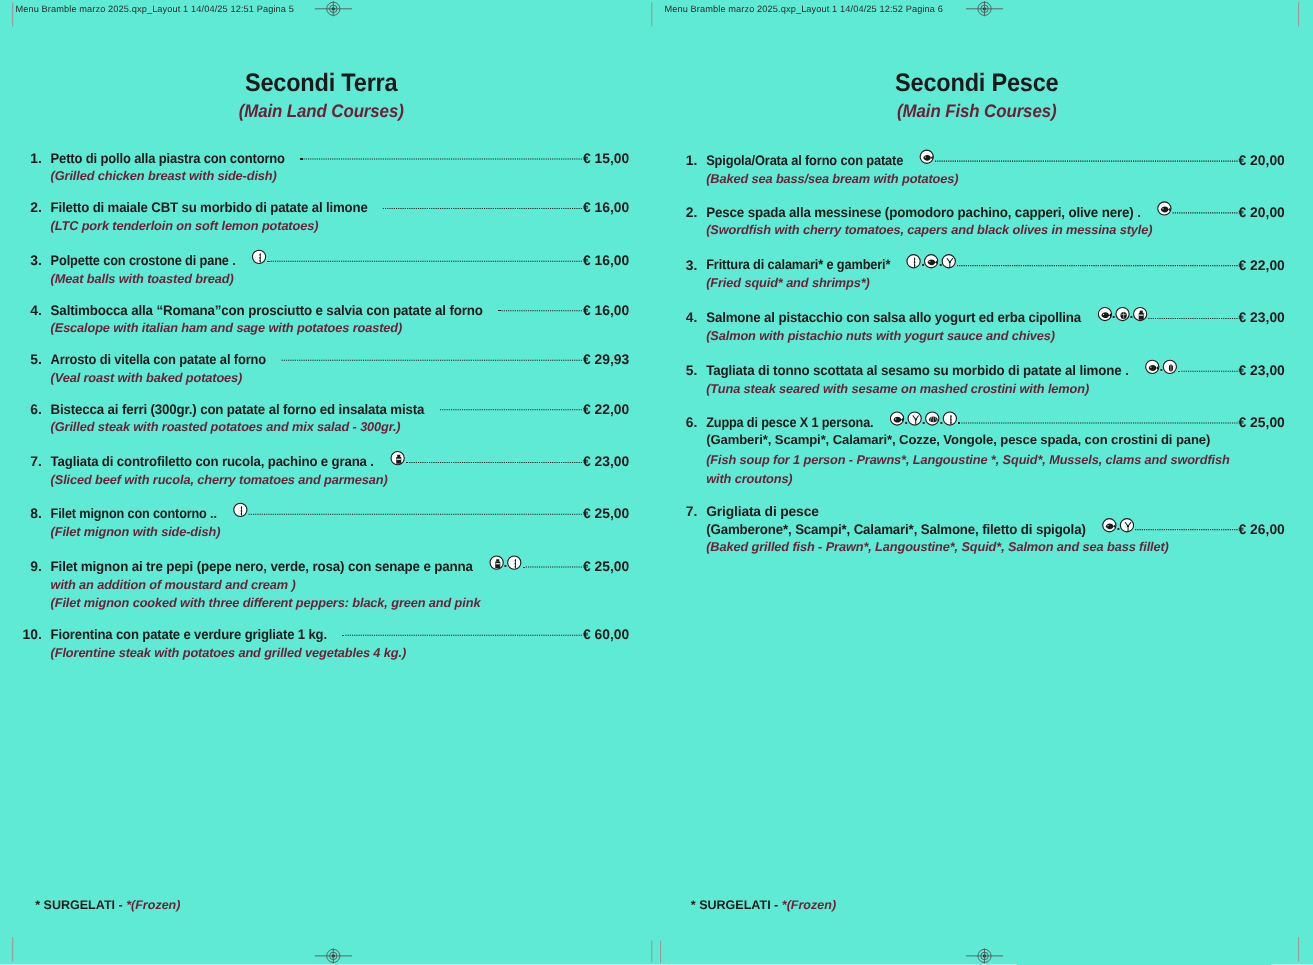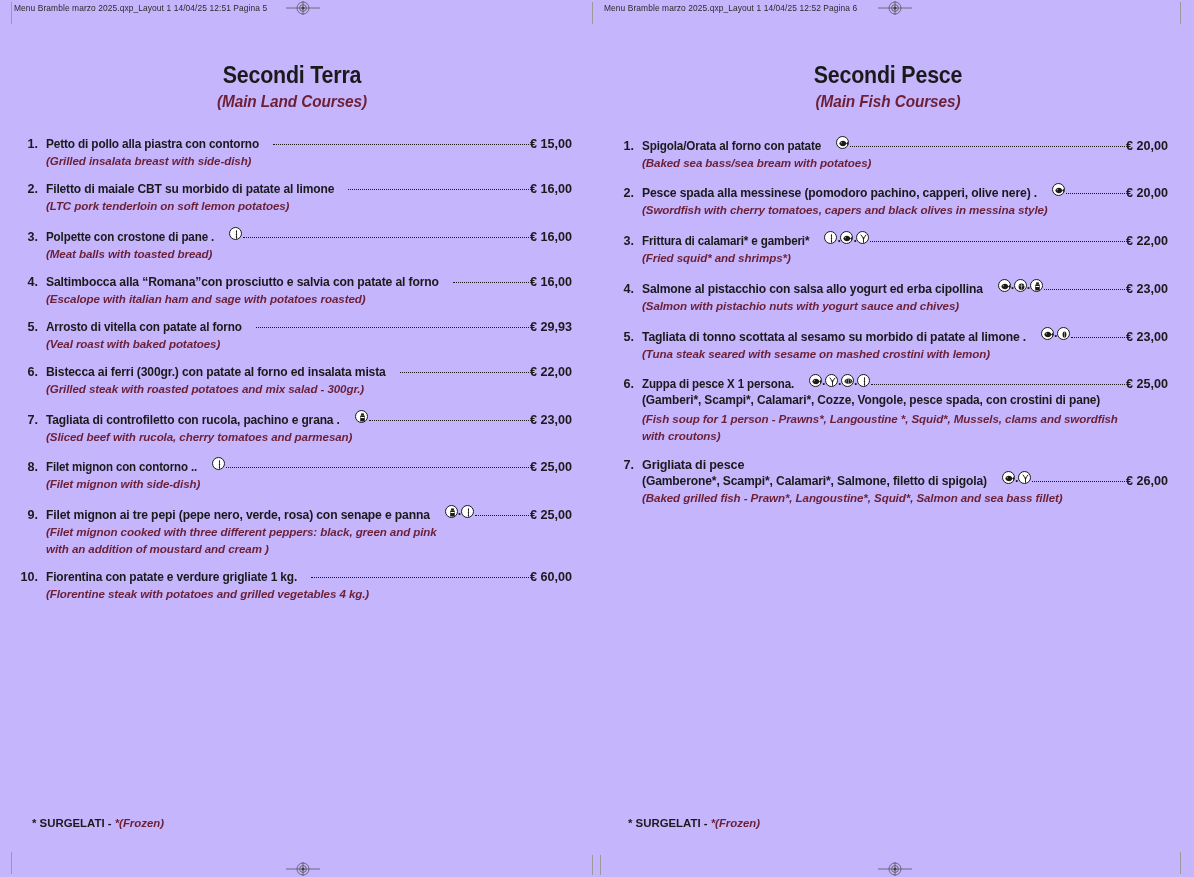--- a/index.html
+++ b/index.html
@@ -6,21 +6,21 @@
   html, body {
     margin: 0; padding: 0;
     width: 1194px; height: 877px;
     background: #ffffff;
     font-family: "Liberation Sans", sans-serif;
     overflow: hidden;
   }
   #page {
     position: relative;
     width: 1194px; height: 877px;
-    background: #c4b5fd;
+    background: #5eead4;
   }
 
   
   .printbar {
     position: absolute; top: 0; left: 0;
     width: 1194px; height: 20px;
   }
   .slug {
     position: absolute;
     font-family: "Liberation Sans", sans-serif;
@@ -254,21 +254,21 @@
       <div class="items" id="items-left">
           <div class="item">
             <div class="line">
               <span class="num">1.</span>
               <div class="body">
                 <div class="namerow">
                   <span class="nm" style="display: inline-block; transform: scaleX(0.938326);">Petto di pollo alla piastra con contorno </span>
                   <span class="leader"></span>
                   <span class="price">€ 15,00</span>
                 </div>
-                <div class="desc">(Grilled insalata breast with side-dish)</div>
+                <div class="desc">(Grilled chicken breast with side-dish)</div>
               </div>
             </div>
           </div>
           <div class="item">
             <div class="line">
               <span class="num">2.</span>
               <div class="body">
                 <div class="namerow">
                   <span class="nm" style="display: inline-block; transform: scaleX(0.953642);">Filetto di maiale CBT su morbido di patate al limone </span>
                   <span class="leader"></span>
@@ -415,22 +415,22 @@
                           <path d="M6.5 5.0c.9 .9 .9 2.2 0 3.1 -.9-.9-.9-2.2 0-3.1z"></path>
                           <path d="M6.5 7.7c.9 .9 .9 2.2 0 3.1 -.9-.9-.9-2.2 0-3.1z"></path>
                           <rect x="6.25" y="2.2" width="0.5" height="8.6"></rect>
                         </g>
                       </svg>
                     </span>
                   </span>
                   <span class="leader"></span>
                   <span class="price">€ 25,00</span>
                 </div>
+                <div class="desc">with an addition of moustard and cream )</div>
                 <div class="desc">(Filet mignon cooked with three different peppers: black, green and pink</div>
-                <div class="desc">with an addition of moustard and cream )</div>
               </div>
             </div>
           </div>
           <div class="item">
             <div class="line">
               <span class="num">10.</span>
               <div class="body">
                 <div class="namerow">
                   <span class="nm" style="display: inline-block; transform: scaleX(0.94717);">Fiorentina con patate e verdure grigliate 1 kg.</span>
                   <span class="leader"></span>

